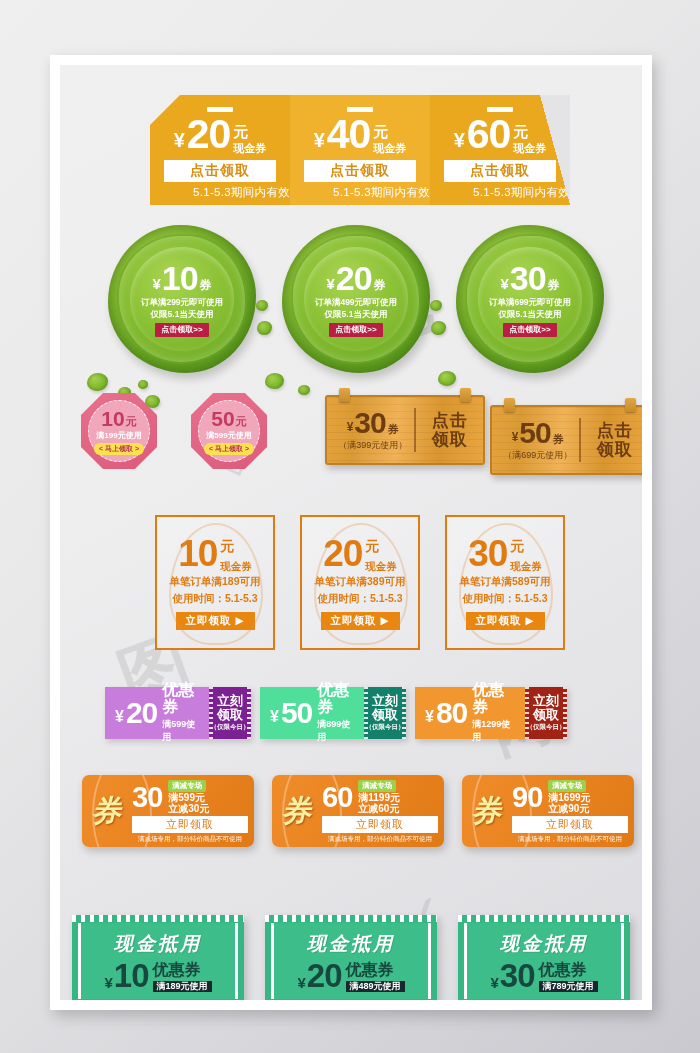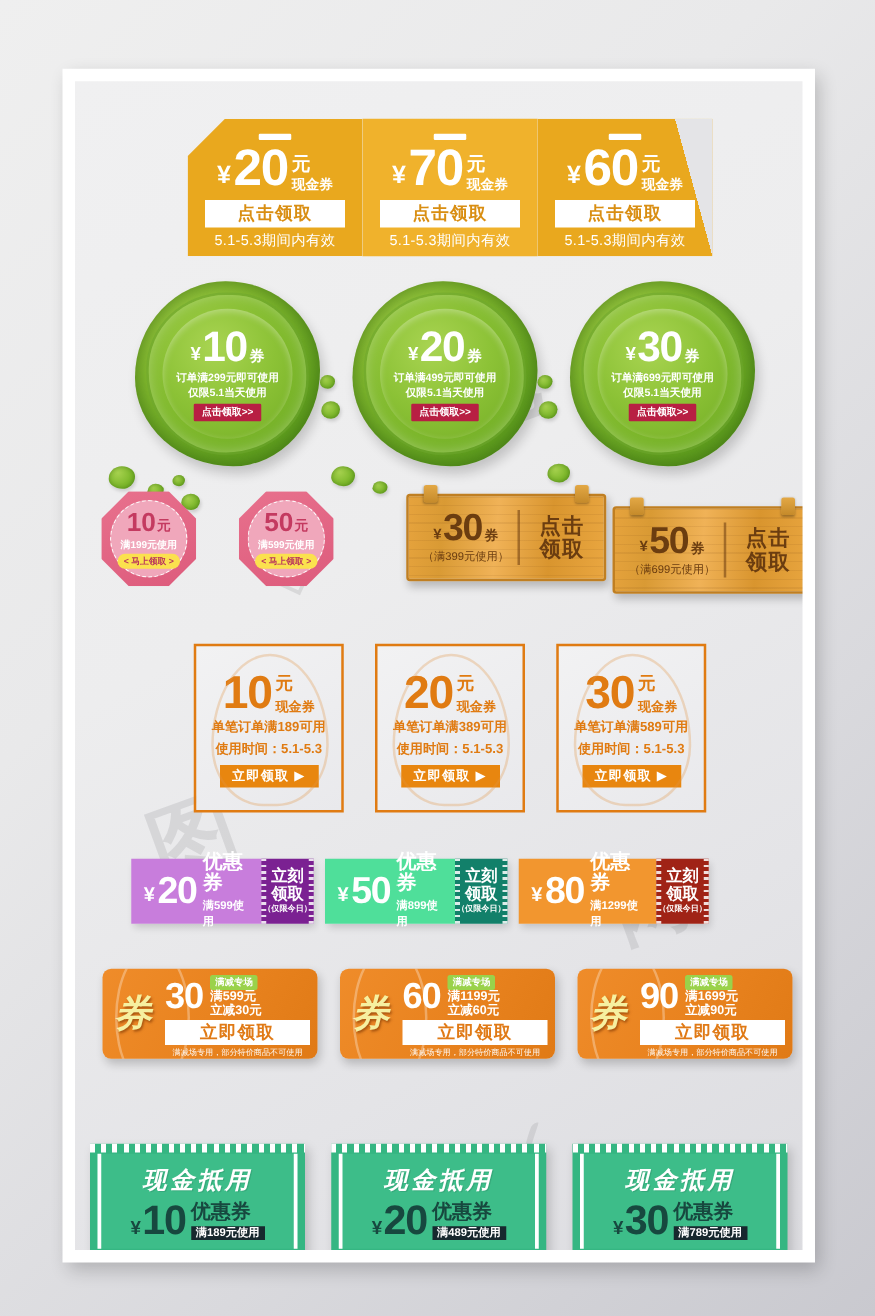--- a/index.html
+++ b/index.html
@@ -35,21 +35,21 @@
     background:linear-gradient(to bottom left, #e4e4e7 50%, transparent 50%);}
   .rb .dash{ width:26px;height:5px;background:#fff;margin:4px auto 2px;border-radius:1px;}
   .amt{ display:flex; align-items:flex-end; justify-content:center; line-height:1; }
   .amt .yen{ font-size:20px; font-weight:bold; margin-right:2px; margin-bottom:5px;}
   .amt .num{ font-size:41px; font-weight:bold; letter-spacing:-1px;}
   .amt .un{ display:flex;flex-direction:column;align-items:flex-start;margin-left:3px;}
   .amt .un .y{ font-size:15px; font-weight:bold; line-height:1;}
   .amt .un .s{ font-size:11px; font-weight:bold; line-height:1.3; margin-top:2px;}
   .rb .btn{ background:#fff; color:#d98e12; font-weight:bold; font-size:14px;
             margin:5px 14px 3px; padding:2px 0; letter-spacing:1px;}
-  .rb .valid{ font-size:11.5px; letter-spacing:.3px;}
+  .rb .valid{ font-size:11.5px; letter-spacing:.3px;text-align:right;}
 
   
   .seal{ position:absolute; width:148px; height:148px; }
   .seal .blob{
     position:absolute; inset:0; border-radius:49% 51% 47% 53% / 52% 48% 52% 48%;
     background:radial-gradient(circle at 36% 30%, #a4cf4a 0%, #84bb30 38%, #63a220 70%, #4d8d18 100%);
     box-shadow:inset 0 0 16px rgba(40,80,10,.55), 3px 6px 9px rgba(0,0,0,.18);
   }
   .seal .blob::before{
     content:""; position:absolute; inset:11px; border-radius:50% 48% 52% 50%/48% 52% 48% 52%;
@@ -155,21 +155,21 @@
     border-radius:50%; border:2px solid rgba(255,255,255,.30);}
   .quan .lbl .ch{ font-size:30px; font-weight:bold; color:#f6f0a0;
     text-shadow:1px 1px 2px rgba(120,50,0,.6); font-family:"DejaVu Serif",serif; font-style:italic;}
   .quan .rgt{ flex:1; padding:5px 6px 4px 2px; display:flex; flex-direction:column;}
   .quan .top{ display:flex; align-items:center;}
   .quan .top .n{ font-size:29px;font-weight:bold;line-height:1;letter-spacing:-1px;}
   .quan .top .stack{ margin-left:6px; display:flex;flex-direction:column;align-items:flex-start;}
   .quan .tag{ background:#9ad24a; color:#fff; font-size:7.5px; font-weight:bold;
     padding:1px 4px; border-radius:2px; white-space:nowrap;}
   .quan .c1,.quan .c2{ font-size:10px; font-weight:bold; line-height:1.12; white-space:nowrap;}
-  .quan .qbtn{ background:#fff; color:#e07a16; font-size:14px; font-weight:bold; text-align:center;
+  .quan .qbtn{ background:#fff; color:#e07a16; font-size:11px; font-weight:normal; text-align:center;
     padding:1px 0; margin-top:2px; letter-spacing:1px;}
   .quan .fine{ font-size:6.5px; text-align:center; margin-top:2px; opacity:.95; white-space:nowrap;}
 
   
   .gcoup{ position:absolute; width:172px; height:92px;
     background:#35b682; padding:5px; box-shadow:3px 4px 8px rgba(0,0,0,.18);
     background-image:
       repeating-linear-gradient(to right, #fff 0 4px, transparent 4px 9px),
       repeating-linear-gradient(to right, #fff 0 4px, transparent 4px 9px);
     background-position: 0 0, 0 100%;
@@ -217,21 +217,21 @@
           </span>
         </div>
         <div class="btn">点击领取</div>
         <div class="valid">5.1-5.3期间内有效</div>
       </div>
 
       <div class="rb rb-2">
         <div class="dash"></div>
         <div class="amt">
           <span class="yen">¥</span>
-          <span class="num">70</span>
+          <span class="num">40</span>
           <span class="un">
             <span class="y">元</span>
             <span class="s">现金券</span>
           </span>
         </div>
         <div class="btn">点击领取</div>
         <div class="valid">5.1-5.3期间内有效</div>
       </div>
 
       <div class="rb rb-3">

